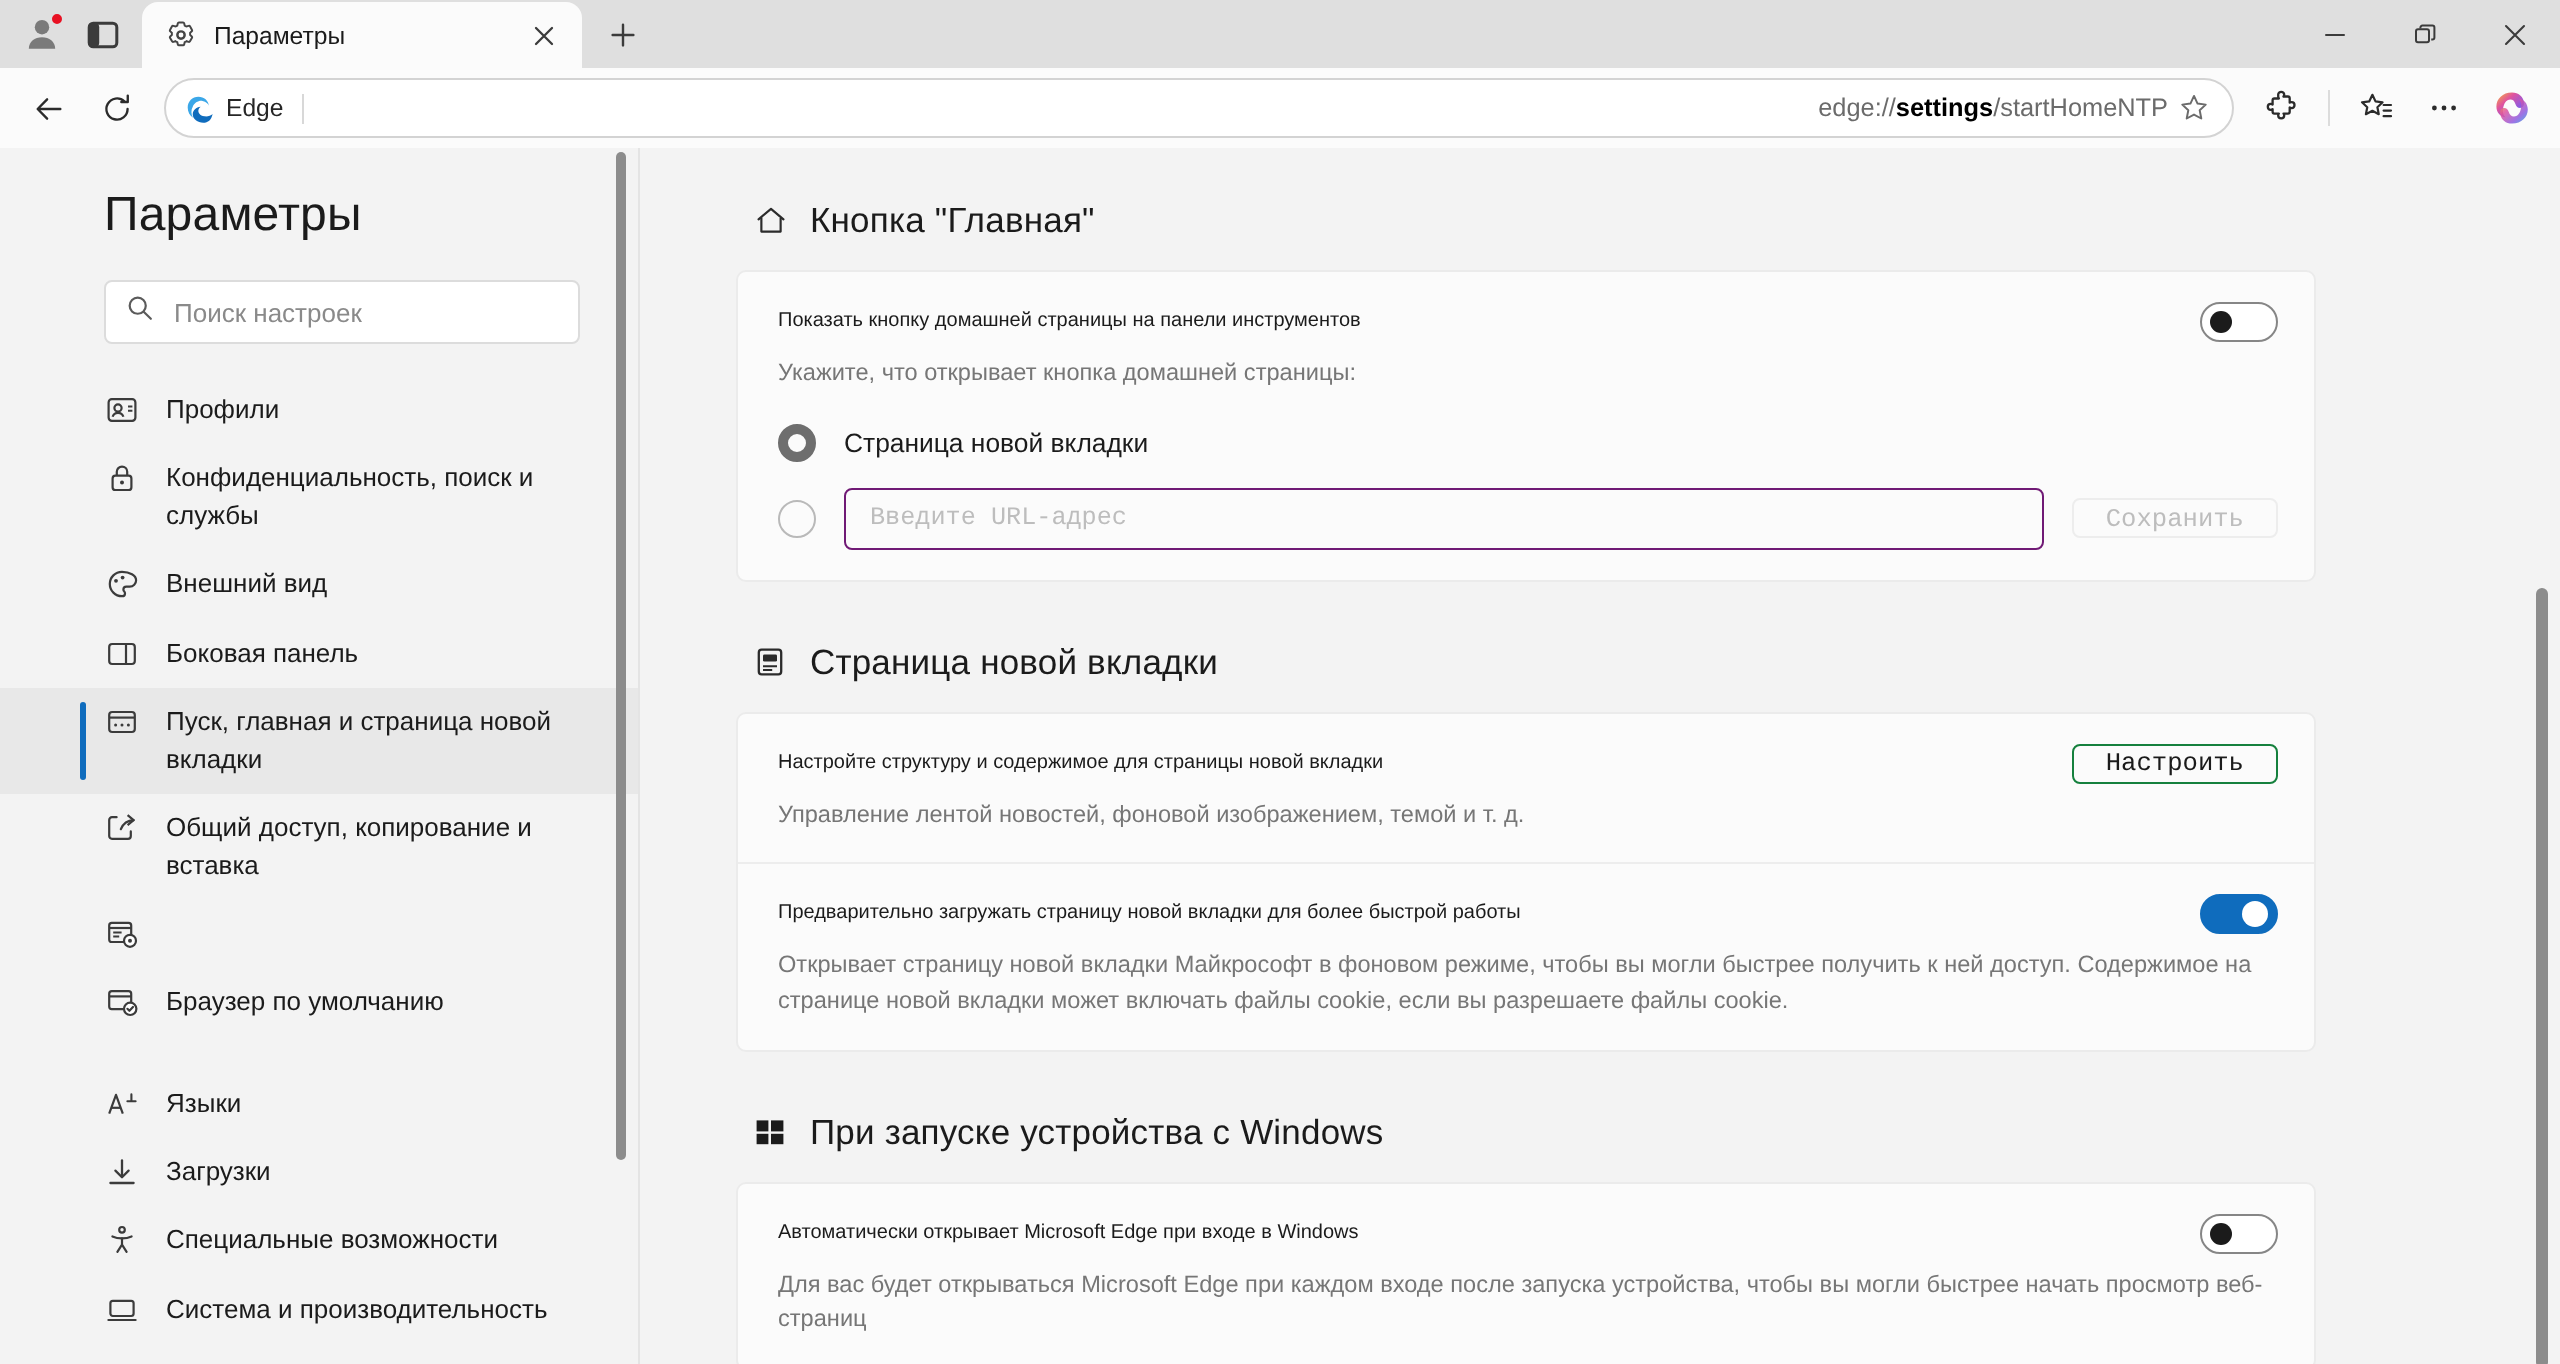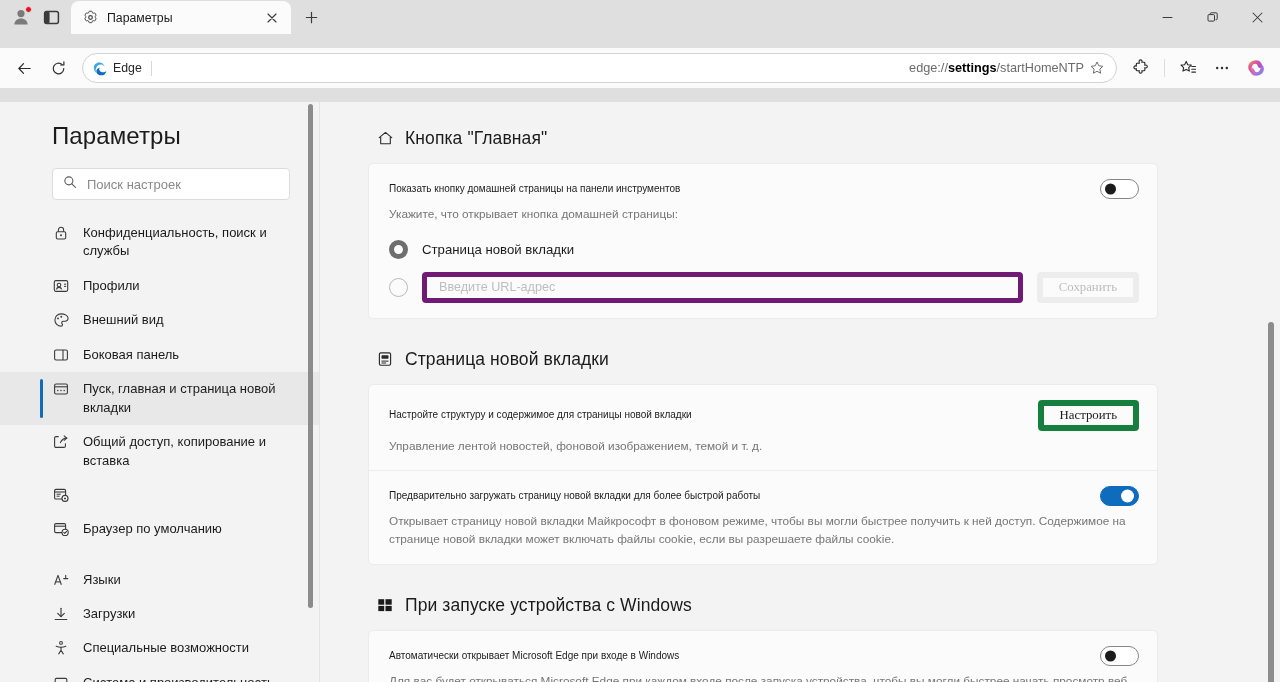--- a/index.html
+++ b/index.html
@@ -5,21 +5,21 @@
   * { box-sizing: border-box; margin: 0; padding: 0; }
   html, body {
     width: 1280px; height: 682px;
     overflow: hidden;
     font-family: "Liberation Sans", "DejaVu Sans", sans-serif;
     background: #f3f3f3;
     -webkit-font-smoothing: antialiased;
   }
 
   
-  .browser { width: 1280px; height: 682px; display: flex; flex-direction: column; background: #dfdfdf; gap: 14px; }
+  .browser { width: 1280px; height: 682px; display: flex; flex-direction: column; background: #dfdfdf; }
 
   .titlebar {
     height: 34px; flex: 0 0 34px;
     display: flex; align-items: flex-end;
     background: #dfdfdf;
     padding-left: 6px;
     position: relative;
   }
   .tb-icon {
     width: 30px; height: 30px;
@@ -201,32 +201,32 @@
   .radio {
     width: 19px; height: 19px; border-radius: 50%;
     border: 1.6px solid #b9b9b9; background: #fbfbfb;
     flex: 0 0 19px; position: relative;
   }
   .radio.checked { border: 5px solid #6e6e6e; }
   .radio-label { font-size: 13.2px; color: #1b1b1b; }
 
   .url-input {
     flex: 1; height: 31px;
-    border: 5px solid #701a75; border-radius: 4px;
+    border: 1px solid #701a75; border-radius: 4px;
     background: #fbfbfb;
     font-size: 12.6px; color: #1b1b1b;
-    padding: 0 12px; outline: none; font-family: Liberation Sans, sans-serif;
+    padding: 0 12px; outline: none; font-family: Liberation Mono, monospace;
     min-width: 0;
   }
   .url-input::placeholder { color: #bdbdbd; }
   .btn {
-    height: 31px; padding: 0 16px;
-    border: 6px solid #15803d; border-radius: 4px;
+    height: 20px; padding: 0 16px;
+    border: 1px solid #15803d; border-radius: 4px;
     background: #fbfbfb; font-size: 12.8px; color: #1b1b1b;
-    font-family: Liberation Serif, serif; white-space: nowrap;
+    font-family: Liberation Mono, monospace; white-space: nowrap;
   }
   .btn.disabled { color: #bdbdbd; border-color: #ededed; background: #fbfbfb; }
 
   .main-scroll {
     position: absolute; right: 6px; width: 6px;
     background: #8c8c8c; border-radius: 3px;
   }
 </style>
 </head>
 <body>
@@ -381,38 +381,38 @@
             </span>
             <input class="search-input" type="text" placeholder="Поиск настроек" style="">
           </div>
         </div>
 
         <div class="navlist">
 
           <div class="nav-item">
             <span class="nav-ico">
               <svg width="16" height="16" viewBox="0 0 16 16">
-                  <rect x="3.3" y="6.8" width="9.4" height="7.2" rx="1.4" fill="none" stroke="#3b3b3b" stroke-width="1.1"></rect>
-                  <path d="M5.4 6.8V4.9a2.6 2.6 0 0 1 5.2 0v1.9" fill="none" stroke="#3b3b3b" stroke-width="1.1"></path>
-                  <circle cx="8" cy="10.2" r="1" fill="#3b3b3b"></circle>
-                </svg>
-            </span>
-            <span class="nav-label">Конфиденциальность, поиск и службы</span>
-          </div>
-
-          <div class="nav-item">
-            <span class="nav-ico">
-              <svg width="16" height="16" viewBox="0 0 16 16">
                   <rect x="1.3" y="2.6" width="13.4" height="10.8" rx="1.6" fill="none" stroke="#3b3b3b" stroke-width="1.1"></rect>
                   <circle cx="6" cy="7" r="1.8" fill="none" stroke="#3b3b3b" stroke-width="1.1"></circle>
                   <path d="M3.3 11.4c.4-1.3 1.5-2 2.7-2s2.3.7 2.7 2" fill="none" stroke="#3b3b3b" stroke-width="1.1"></path>
                   <path d="M11 6.2h2.2M11 8.4h2.2" stroke="#3b3b3b" stroke-width="1"></path>
                 </svg>
             </span>
             <span class="nav-label">Профили</span>
+          </div>
+
+          <div class="nav-item">
+            <span class="nav-ico">
+              <svg width="16" height="16" viewBox="0 0 16 16">
+                  <rect x="3.3" y="6.8" width="9.4" height="7.2" rx="1.4" fill="none" stroke="#3b3b3b" stroke-width="1.1"></rect>
+                  <path d="M5.4 6.8V4.9a2.6 2.6 0 0 1 5.2 0v1.9" fill="none" stroke="#3b3b3b" stroke-width="1.1"></path>
+                  <circle cx="8" cy="10.2" r="1" fill="#3b3b3b"></circle>
+                </svg>
+            </span>
+            <span class="nav-label">Конфиденциальность, поиск и службы</span>
           </div>
 
           <div class="nav-item">
             <span class="nav-ico">
               <svg width="16" height="16" viewBox="0 0 16 16">
                   <path d="M8 1.9a6.1 6.1 0 0 0 0 12.2c.9 0 1.5-.6 1.5-1.4 0-.4-.15-.7-.4-1-.25-.3-.4-.6-.4-1 0-.8.65-1.4 1.45-1.4h1.7c1.8 0 3.2-1.4 3.2-3.2C15.05 3.7 11.9 1.9 8 1.9z" fill="none" stroke="#3b3b3b" stroke-width="1.1"></path>
                   <circle cx="5" cy="6.4" r=".95" fill="#3b3b3b"></circle>
                   <circle cx="8.3" cy="4.8" r=".95" fill="#3b3b3b"></circle>
                 </svg>
             </span>

